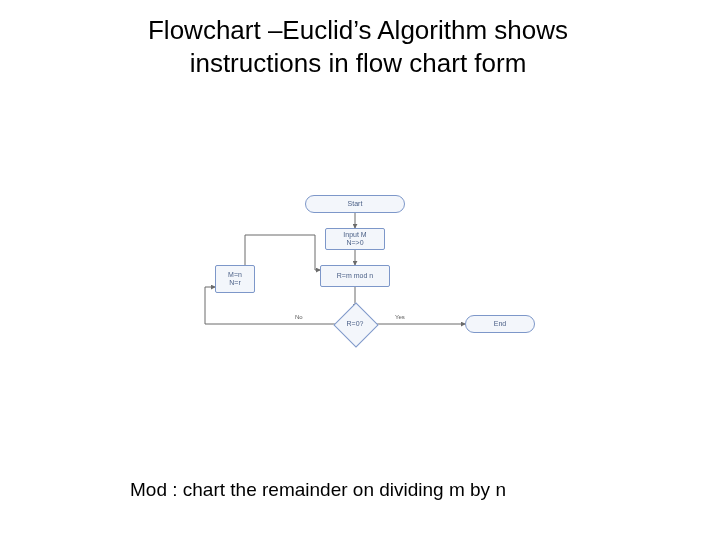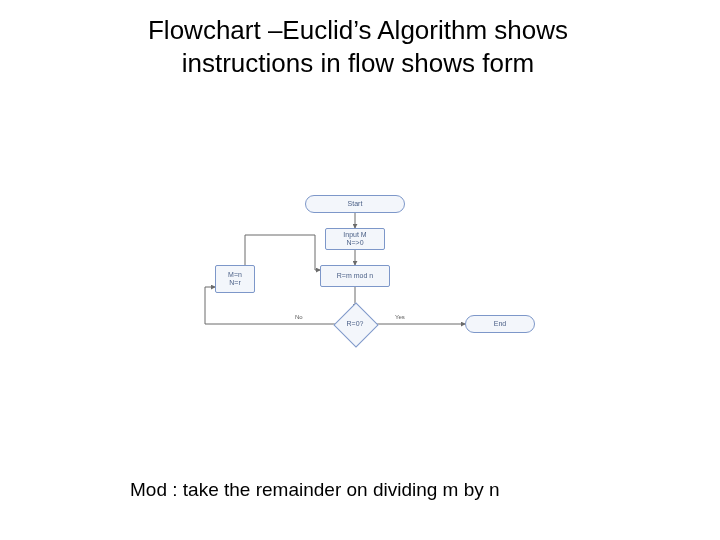--- a/index.html
+++ b/index.html
@@ -83,21 +83,21 @@
     stroke-width: 1;
     fill: none;
     marker-end: url(#ah);
   }
 </style>
 </head>
 <body>
 
 <div class="title">
   <span>Flowchart –Euclid’s Algorithm shows</span><br>
-  <span>instructions in flow shows form</span>
+  <span>instructions in flow chart form</span>
 </div>
 
 <div class="diagram">
 
   <svg class="connectors">
     <defs>
       <marker id="ah" viewBox="0 0 6 6" refX="5" refY="3" markerWidth="5" markerHeight="5" orient="auto">
         <path d="M0,0 L6,3 L0,6 Z" fill="#6b6b6b"></path>
       </marker>
     </defs>
@@ -140,13 +140,13 @@
 
   <div class="node terminator" style="left:310px; top:120px; width:70px; height:18px;">
     <span>End</span>
   </div>
 
   <div class="edge-label" style="left:240px; top:119px;">Yes</div>
   <div class="edge-label" style="left:140px; top:119px;">No</div>
 
 </div>
 
-<div class="footnote">Mod : take the remainder on dividing m by n</div>
+<div class="footnote">Mod : chart the remainder on dividing m by n</div>
 
 </body></html>

